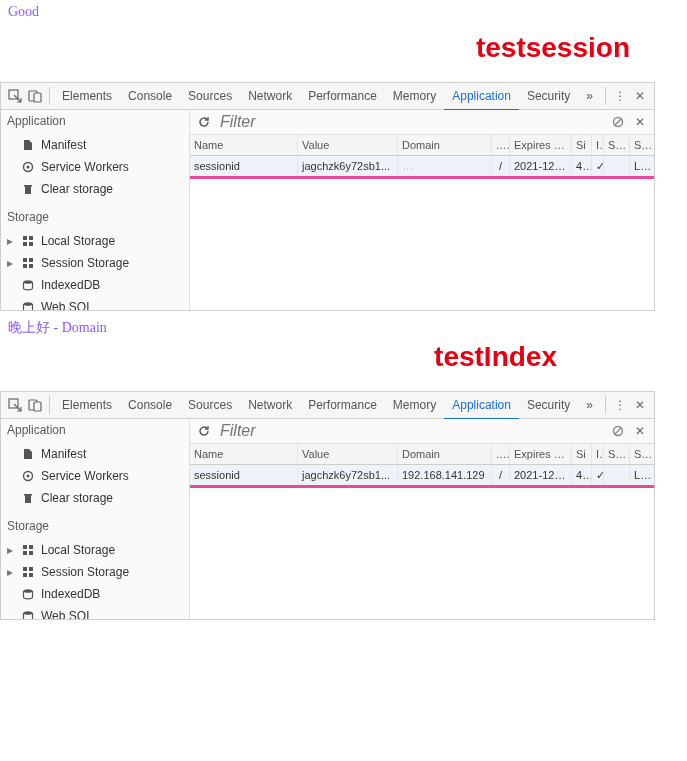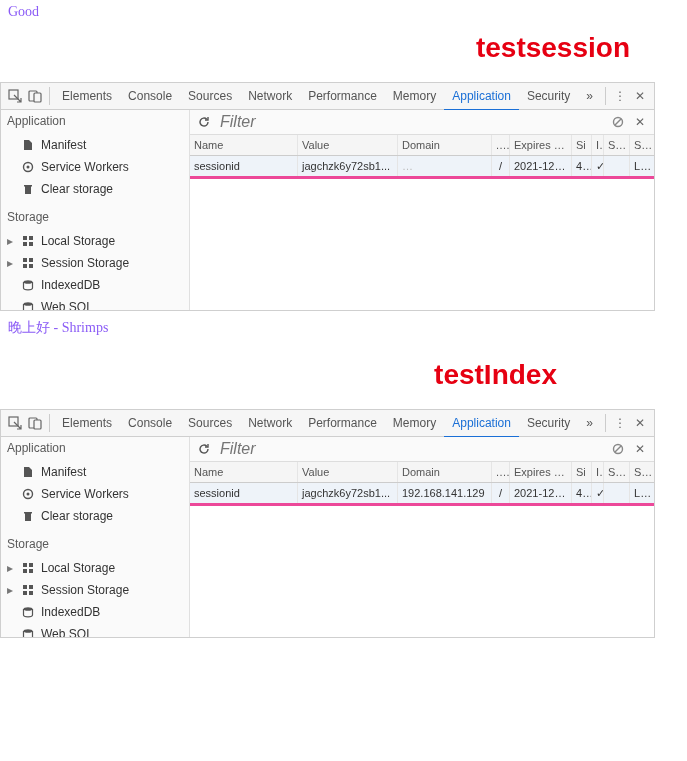--- a/index.html
+++ b/index.html
@@ -342,22 +342,22 @@
           <div class="ct-cell c-si">41</div>
           <div class="ct-cell c-i">✓</div>
           <div class="ct-cell c-se"></div>
           <div class="ct-cell c-same">Lax</div>
         </div>
       </div>
     </div>
   </div>
 </div>
 
-<div class="page-text">晚上好 - Shrimps</div>
-<div class="big-red-title" style="padding-right:130px; margin-top:18px">testIndex</div>
+<div class="page-text">晚上好 - Domain</div>
+<div class="big-red-title" style="padding-right:130px; margin-top:0">testIndex</div>
 
 <div class="devtools">
   <div class="dt-tabs">
     <span class="icon-btn">
       <svg width="14" height="14" viewBox="0 0 14 14">
           <rect x="1" y="1" width="9" height="9" fill="none" stroke="#666" stroke-width="1.2"></rect>
           <path d="M6 6 L13 13 M9 13 L13 13 L13 9" fill="none" stroke="#666" stroke-width="1.2"></path>
         </svg>
     </span>
     <span class="icon-btn">

